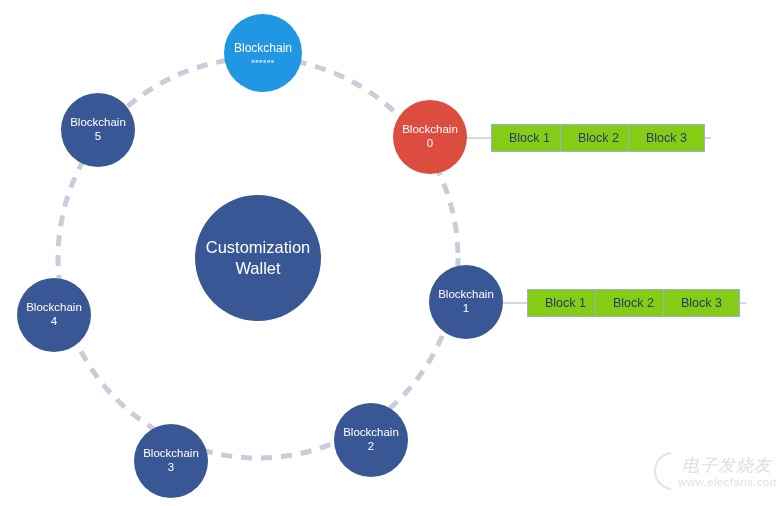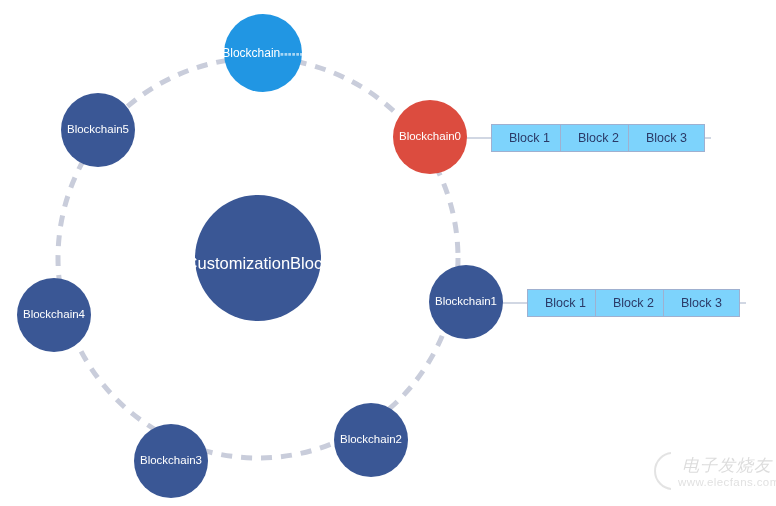--- a/index.html
+++ b/index.html
@@ -22,21 +22,21 @@
     left: 0;
     top: 0;
     width: 776px;
     height: 506px;
     pointer-events: none;
   }
   .node {
     position: absolute;
     border-radius: 50%;
     display: flex;
-    flex-direction: row;
+    flex-direction: column;
     align-items: center;
     justify-content: center;
     color: #ffffff;
     text-align: left;
     line-height: 1.18;
     box-sizing: border-box;
     z-index: 5;
   }
   .node .n-label {
     display: block;
@@ -64,30 +64,29 @@
     margin-top: 3px;
   }
   .node-center {
     width: 126px;
     height: 126px;
     font-size: 16.5px;
     line-height: 1.3;
   }
   .node-center .n-label {
     white-space: normal;
-    margin-top: 11px;
   }
 
   .block-box {
     position: absolute;
     box-sizing: border-box;
     width: 77px;
     height: 28px;
     border: 1px solid #9fb0d0;
-    background: #7dd3fc;
+    background: #84cc16;
     color: #2b3a67;
     font-size: 12.5px;
     display: flex;
     align-items: center;
     justify-content: center;
     z-index: 6;
     white-space: nowrap;
   }
 
   
@@ -149,21 +148,21 @@
         <line x1="693" y1="138" x2="711" y2="138"></line>
         <line x1="502" y1="303" x2="527" y2="303"></line>
         <line x1="592" y1="303" x2="595" y2="303"></line>
         <line x1="660" y1="303" x2="663" y2="303"></line>
         <line x1="728" y1="303" x2="746" y2="303"></line>
       </g>
   </svg>
 
   <div class="node node-center node-navy" id="center-node" style="background: rgb(58, 87, 149); left: 195px; top: 195px;">
     <span class="n-label">Customization</span>
-    <span class="n-label">Block</span>
+    <span class="n-label">Wallet</span>
   </div>
 
   <div id="nodes-layer">
       <div class="node node-top" style="background: rgb(33, 150, 227); width: 78px; height: 78px; left: 224px; top: 14px;">
         <span class="n-label">Blockchain</span>
         <span class="n-index">■■■■■■</span>
       </div>
       <div class="node node-peer" style="background: rgb(220, 76, 63); width: 74px; height: 74px; left: 393px; top: 100px;">
         <span class="n-label">Blockchain</span>
         <span class="n-index">0</span>

